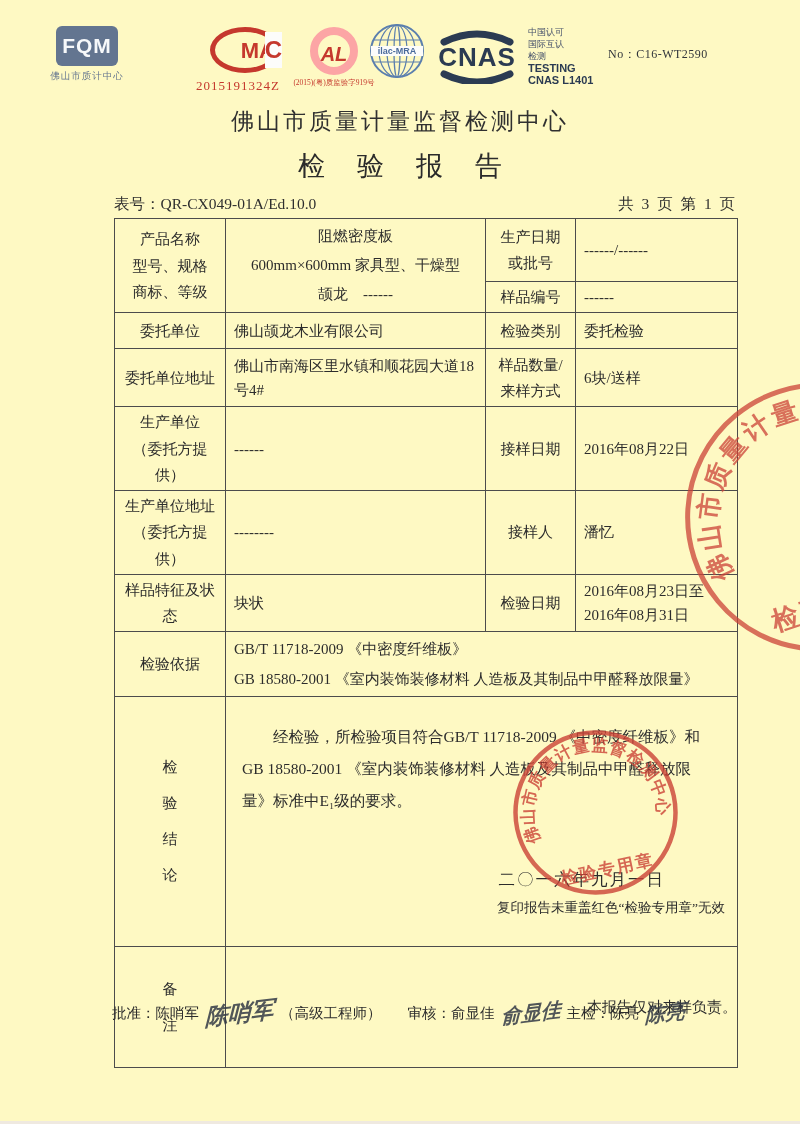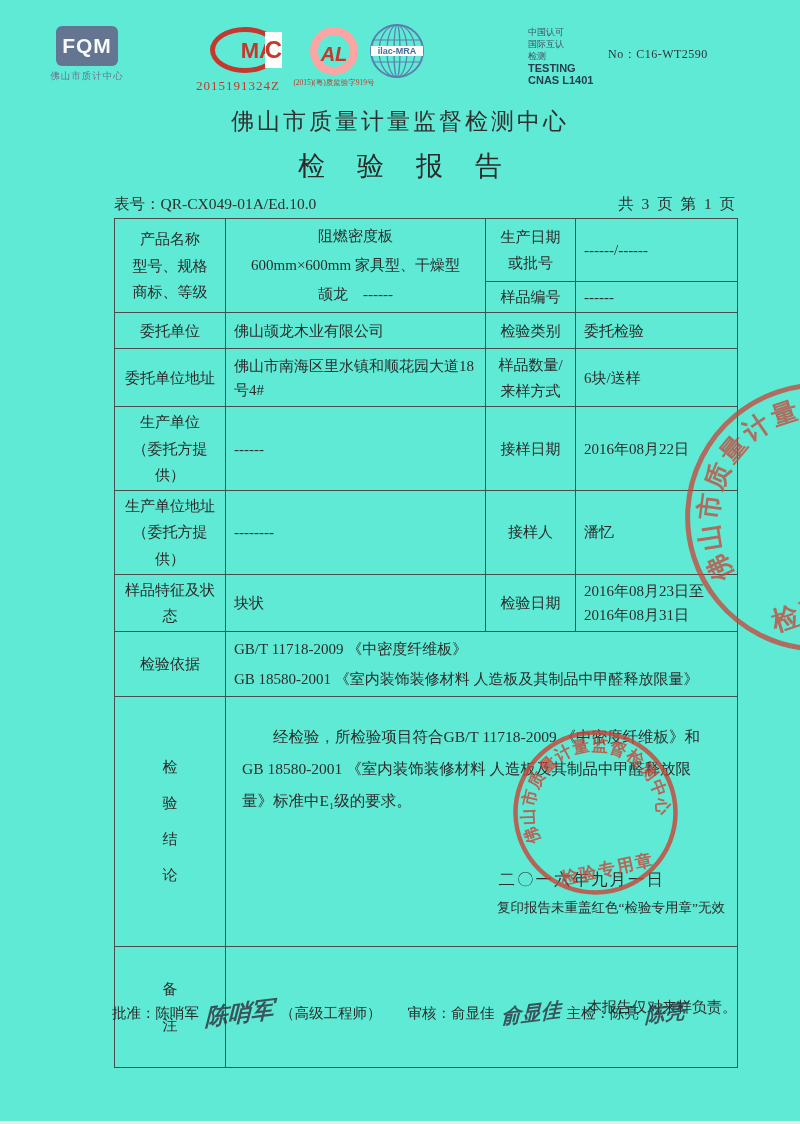--- a/index.html
+++ b/index.html
@@ -1,19 +1,19 @@
 <!DOCTYPE html>
 <html><head>
 <meta charset="utf-8">
 <style>
   * { margin:0; padding:0; box-sizing:border-box; }
   html,body { background:#e9e9e7; }
   .page {
     position:relative; width:800px; height:1124px; margin:0 auto;
-    background:#5eead4; overflow:hidden;
+    background:#fef9c3; overflow:hidden;
     font-family:"Liberation Serif","DejaVu Serif",serif; color:#2d2d2d;
   }
   .abs { position:absolute; }
   .preline { white-space:pre-line; }
 
   
   .fqm-box { left:44px; top:26px; width:86px; text-align:center; }
   .fqm-rect { display:inline-block; width:62px; height:40px; background:#637590; border-radius:6px;
     color:#f6f8fa; font-family:"Liberation Sans",sans-serif; font-weight:bold; font-size:21px;
     line-height:40px; letter-spacing:1px; }
@@ -105,20 +105,27 @@
       <circle cx="29" cy="29" r="26" fill="none" stroke="#5b7fae" stroke-width="2"></circle>
       <ellipse cx="29" cy="29" rx="18" ry="26" fill="none" stroke="#5b7fae" stroke-width="1.2"></ellipse>
       <ellipse cx="29" cy="29" rx="10" ry="26" fill="none" stroke="#5b7fae" stroke-width="1.2"></ellipse>
       <ellipse cx="29" cy="29" rx="3" ry="26" fill="none" stroke="#5b7fae" stroke-width="1.2"></ellipse>
       <path d="M5 18 H53 M5 40 H53" stroke="#5b7fae" stroke-width="1"></path>
       <rect x="3" y="24" width="52" height="10" fill="#fcfcfb"></rect>
       <text x="29" y="32" text-anchor="middle" font-family="Liberation Sans,sans-serif" font-size="9" font-weight="bold" fill="#4a6b9c">ilac-MRA</text>
     </svg>
   </div>
 
+  <div class="abs cnas-box">
+    <svg width="94" height="54" viewBox="0 0 94 54">
+      <path d="M14 12 Q47 -4 80 12" fill="none" stroke="#2b3b52" stroke-width="7" stroke-linecap="round"></path>
+      <text x="47" y="36" text-anchor="middle" font-family="Liberation Sans,sans-serif" font-size="26" font-weight="bold" fill="#2b3b52" letter-spacing="1">CNAS</text>
+      <path d="M14 44 Q47 60 80 44" fill="none" stroke="#2b3b52" stroke-width="7" stroke-linecap="round"></path>
+    </svg>
+  </div>
 
   <div class="abs cnas-cap">
     <div>中国认可</div>
     <div>国际互认</div>
     <div>检测</div>
     <div class="b">TESTING</div>
     <div class="b">CNAS L1401</div>
   </div>
 
   <div class="abs report-no">

